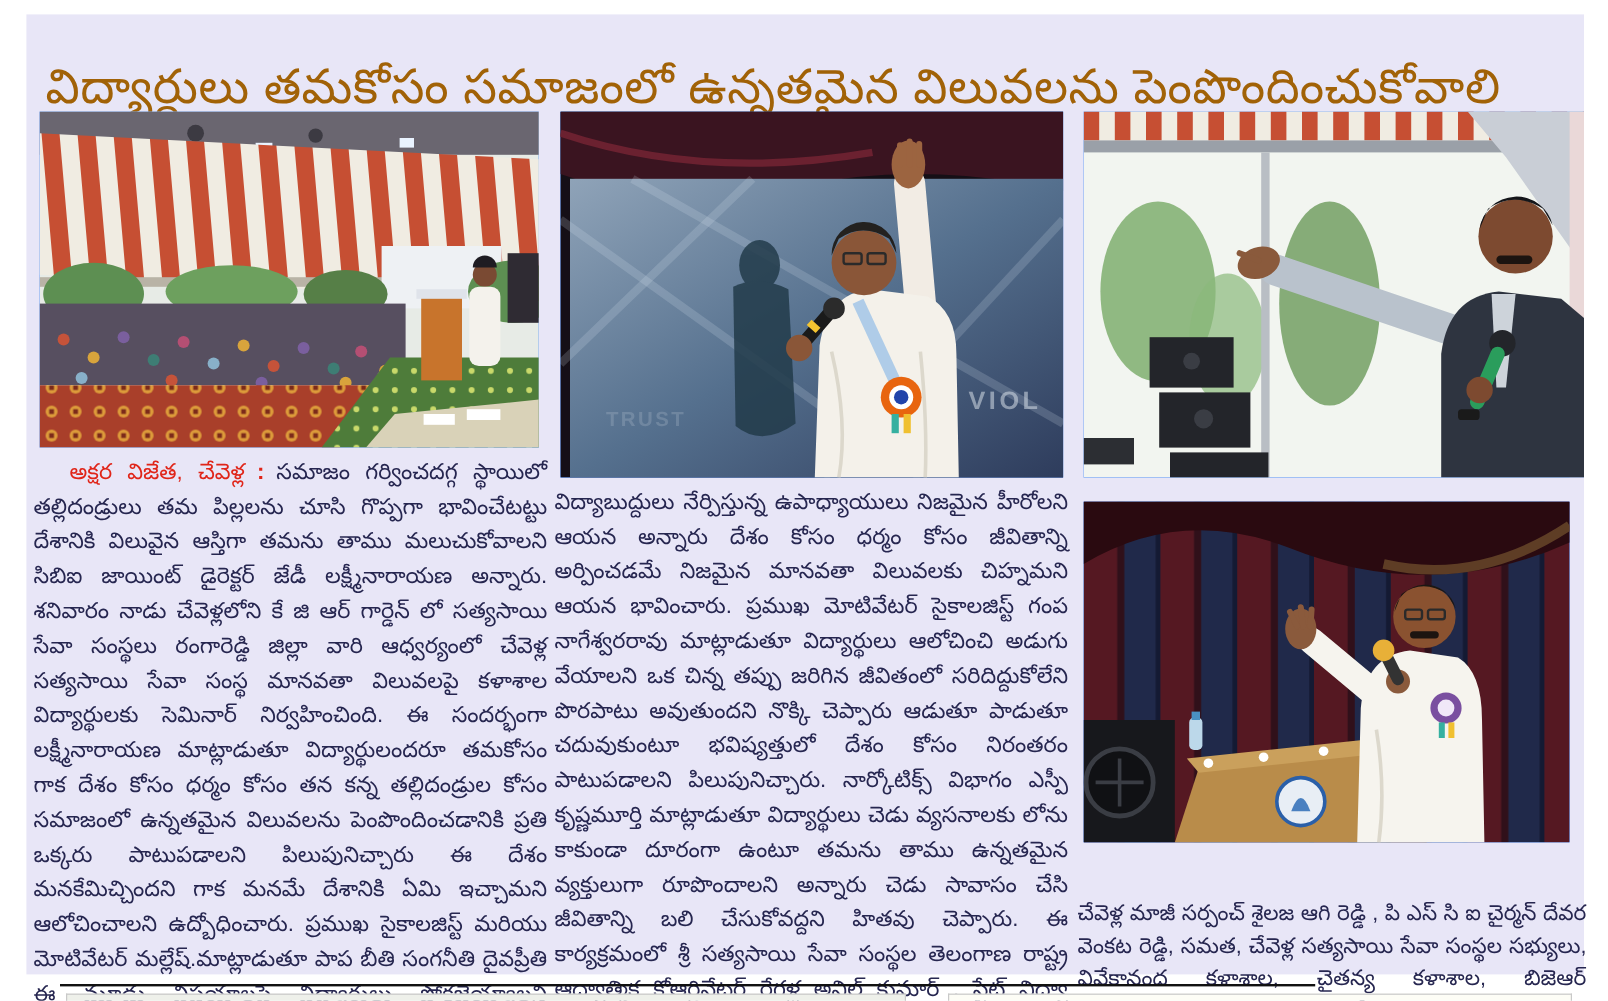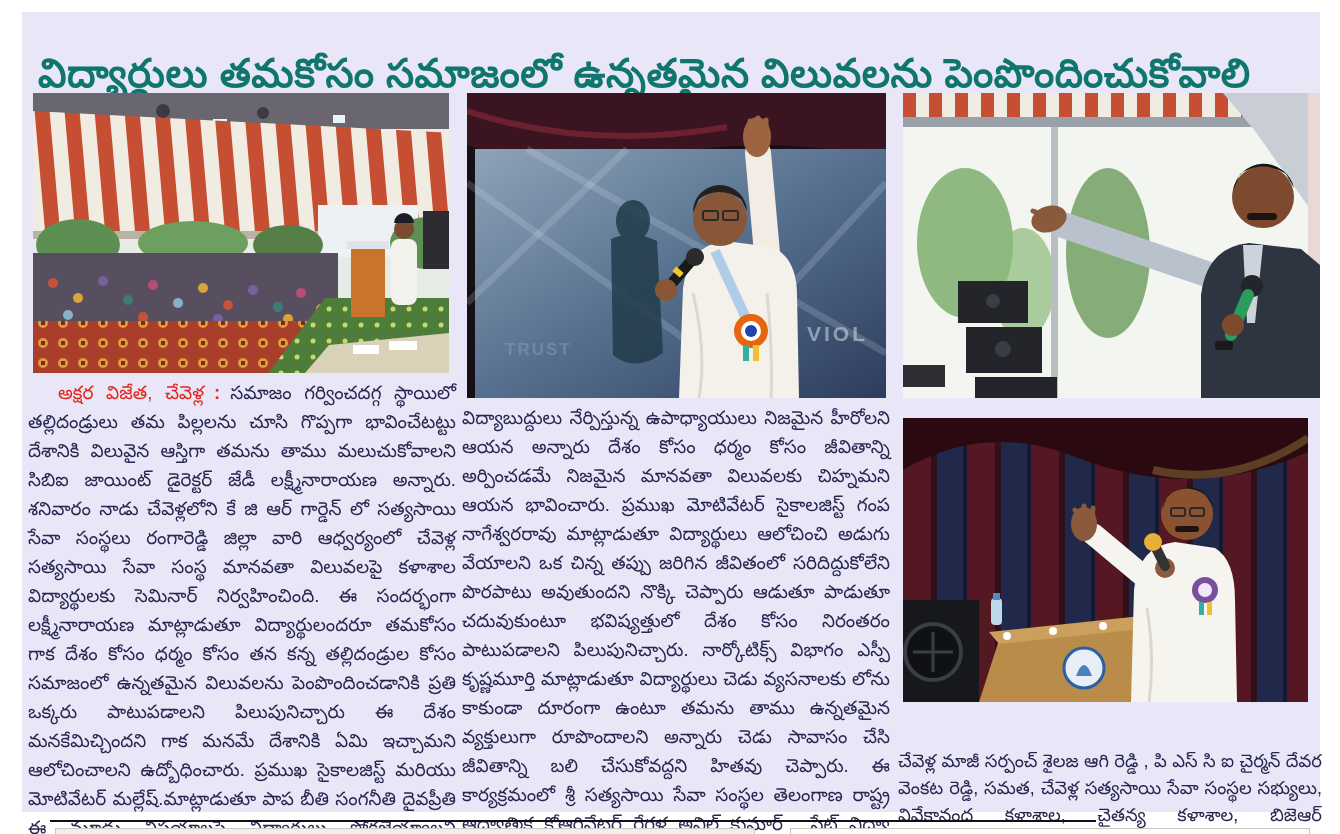--- a/index.html
+++ b/index.html
@@ -8,21 +8,21 @@
     font-family:"Liberation Sans","DejaVu Sans",sans-serif;
     width:1340px;height:834px;position:relative;overflow:hidden;
   }
   .page{position:absolute;left:0;top:0;width:1340px;height:834px;background:#ffffff;}
   .panel{
     position:absolute;left:22px;top:12px;width:1298px;height:800px;
     background:#e8e6f7;
   }
   .headline{
     position:absolute;left:16px;top:8px;width:1270px;
-    color:#0f766e;font-size:40px;font-weight:bold;line-height:1.3;
+    color:#a16207;font-size:40px;font-weight:normal;line-height:1.3;
     letter-spacing:.5px;white-space:nowrap;
   }
   .photo{position:absolute;display:block;background:#3b82f6;text-align:center;}
   .photo svg{display:block;width:100%;height:100%;}
   .col{
     position:absolute;color:#262650;font-size:18.5px;line-height:29px;
     text-align:justify;
   }
   .col-left{left:6px;top:366px;width:428px;height:436px;text-indent:30px;}
   .col-left .body-run{text-indent:0;}

